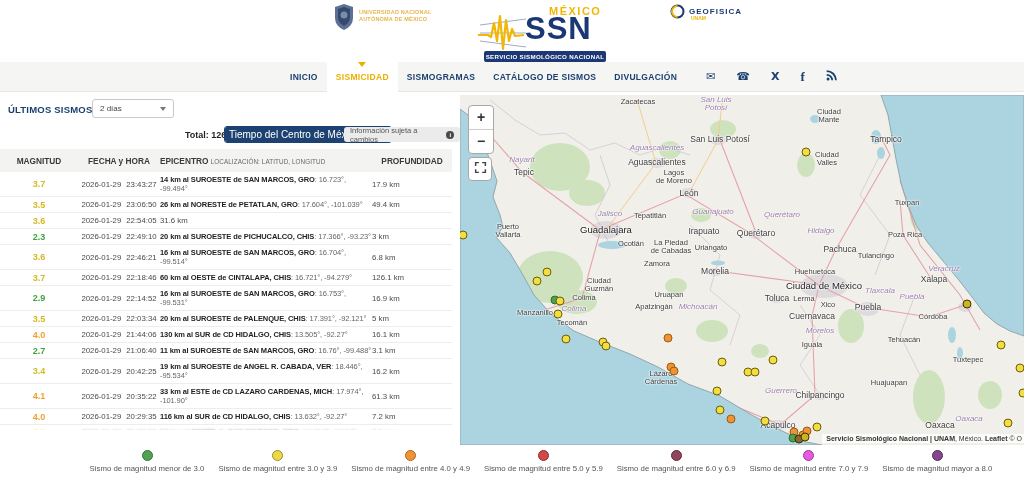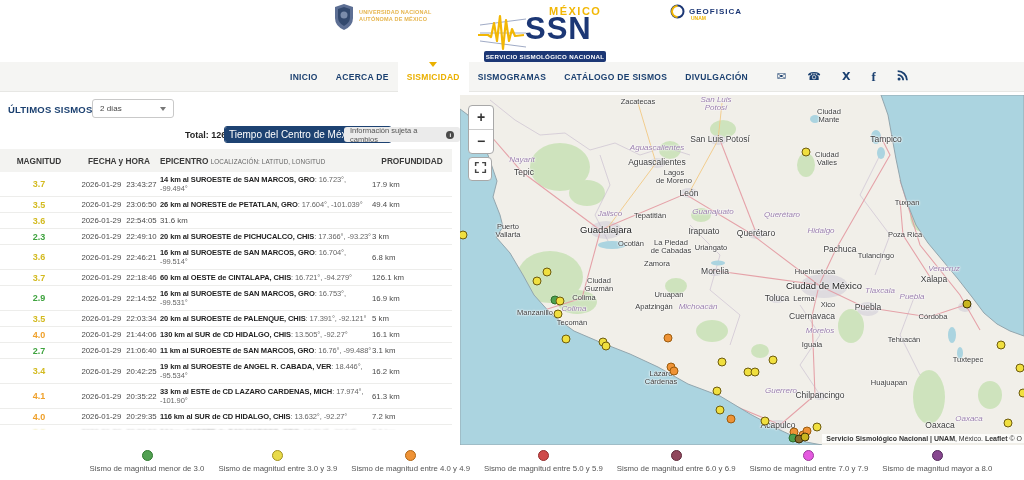--- a/index.html
+++ b/index.html
@@ -138,21 +138,20 @@
       <span>
         <div class="geo-name">geofisica</div>
         <div class="geo-sub">UNAM</div>
       </span>
     </div>
   </div>
 
   <div id="navbar">
     <div style="display:flex;">
         <div class="nav-item">INICIO</div>
-        <div class="nav-item">ACERCA DE</div>
         <div class="nav-item active">SISMICIDAD</div>
         <div class="nav-item">SISMOGRAMAS</div>
         <div class="nav-item">CATÁLOGO DE SISMOS</div>
         <div class="nav-item">DIVULGACIÓN</div>
       </div>
     <div class="nav-icons">
         <span class="nav-icon">✉</span>
         <span class="nav-icon">☎</span>
         <span class="nav-icon xx">X</span>
         <span class="nav-icon fb">f</span>

